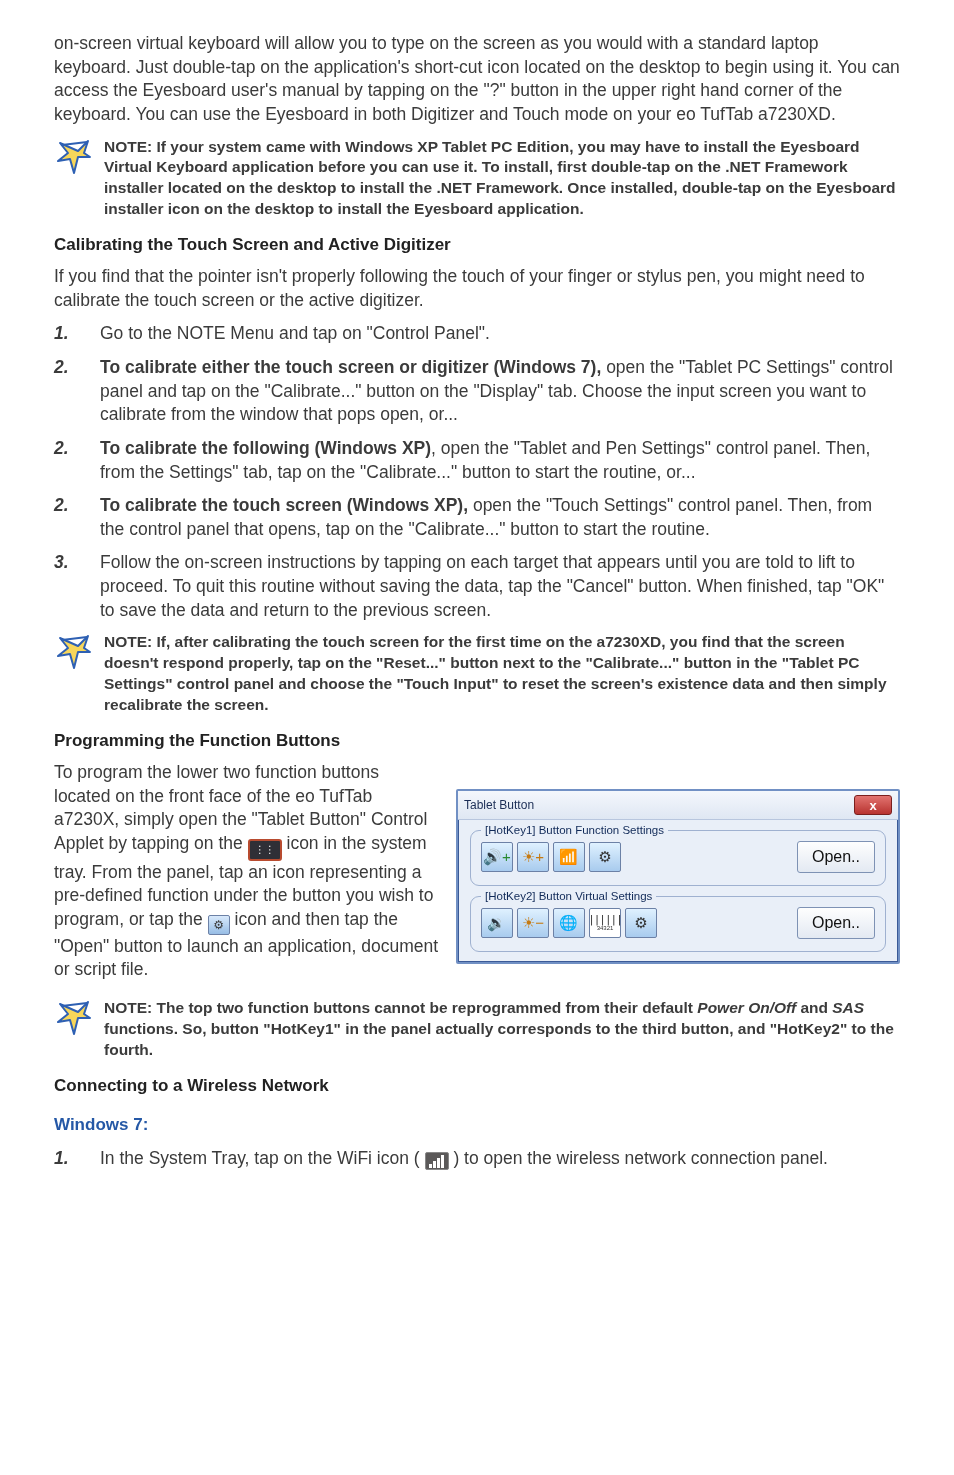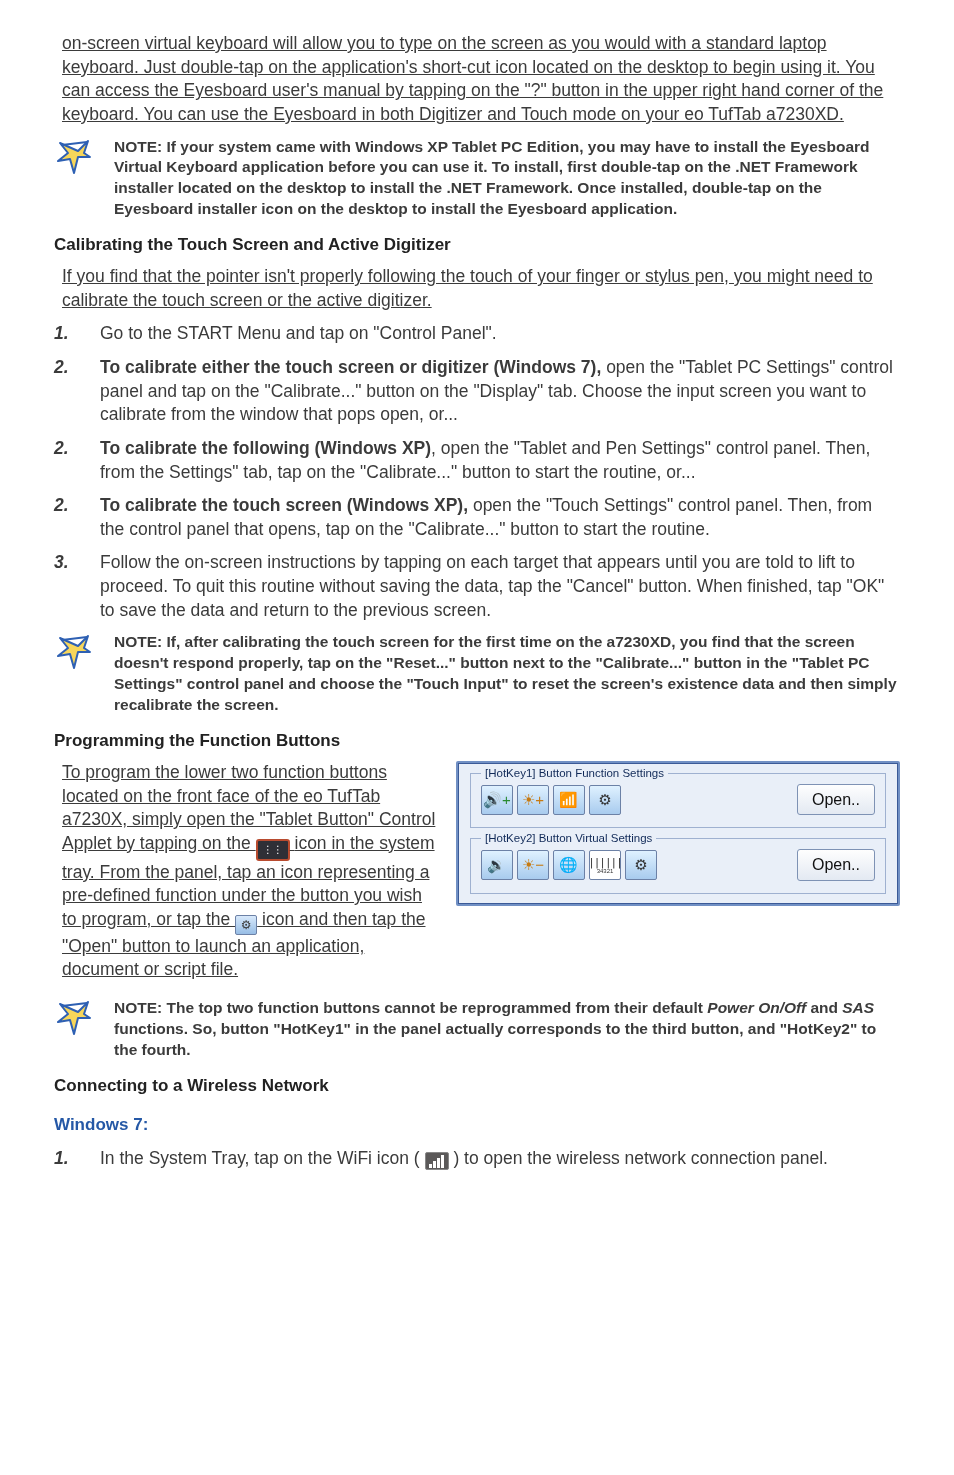--- a/index.html
+++ b/index.html
@@ -8,27 +8,26 @@
     font-family: "Segoe UI", "Myriad Pro", Arial, sans-serif;
     color: #333;
     width: 954px;
     box-sizing: border-box;
     background: #fff;
     line-height: 1.35;
   }
   .body-text {
     font-size: 17.5px;
     color: #3b3b3b;
-    margin: 0 0 10px 8px;
-    text-decoration: underline;
+    margin: 0 0 10px 0;
   }
   .note-row {
     display: flex;
     align-items: flex-start;
-    gap: 20px;
+    gap: 10px;
     margin: 6px 0 14px 0;
   }
   .note-icon {
     flex: 0 0 40px;
     height: 40px;
     display: flex;
     align-items: flex-start;
     justify-content: center;
   }
   .note-text {
@@ -59,21 +58,21 @@
   ol.steps li .num {
     font-weight: 700;
     font-style: italic;
     min-width: 24px;
   }
   ol.steps li .step-body { flex: 1; }
   .bold { font-weight: 700; }
   .two-col {
     display: flex;
     gap: 16px;
-    align-items: flex-start;
+    align-items: center;
   }
   .two-col .left { flex: 1; }
   .two-col .right { flex: 0 0 auto; }
   .tablet-panel {
     width: 440px;
     border: 2px solid #7190c4;
     background: #e9eff8;
     font-family: Tahoma, Arial, sans-serif;
     font-size: 12px;
     box-shadow: 0 0 0 1px #3b5a97 inset;
@@ -97,21 +96,21 @@
     display: flex;
     align-items: center;
     justify-content: center;
     color: #fff;
     font-weight: bold;
     font-size: 13px;
   }
   .fieldset-box {
     margin: 10px 12px;
     border: 1px solid #9fb1d0;
-    border-radius: 0;
+    border-radius: 9px;
     padding: 10px 10px 12px 10px;
     position: relative;
   }
   .fieldset-label {
     position: absolute;
     top: -8px;
     left: 10px;
     background: #e9eff8;
     padding: 0 4px;
     color: #112a58;
@@ -204,21 +203,21 @@
   </div>
   <div class="note-text">NOTE: If your system came with Windows XP Tablet PC Edition, you may have to install the Eyesboard Virtual Keyboard application before you can use it. To install, first double-tap on the .NET Framework installer located on the desktop to install the .NET Framework. Once installed, double-tap on the Eyesboard installer icon on the desktop to install the Eyesboard application.</div>
 </div>
 
 <div class="section-heading">Calibrating the Touch Screen and Active Digitizer</div>
 <p class="body-text">If you find that the pointer isn't properly following the touch of your finger or stylus pen, you might need to calibrate the touch screen or the active digitizer.</p>
 
 <ol class="steps">
   <li>
     <span class="num">1.</span>
-    <span class="step-body"><span>Go to the START Menu and tap on "Control Panel".</span></span>
+    <span class="step-body"><span>Go to the NOTE Menu and tap on "Control Panel".</span></span>
   </li>
   <li>
     <span class="num">2.</span>
     <span class="step-body"><span class="bold">To calibrate either the touch screen or digitizer (Windows 7),</span><span> open the "Tablet PC Settings" control panel and tap on the "Calibrate..." button on the "Display" tab. Choose the input screen you want to calibrate from the window that pops open, or...</span></span>
   </li>
   <li>
     <span class="num">2.</span>
     <span class="step-body"><span class="bold">To calibrate the following (Windows XP)</span><span>, open the "Tablet and Pen Settings" control panel. Then, from the Settings" tab, tap on the "Calibrate..." button to start the routine, or...</span></span>
   </li>
   <li>
@@ -248,20 +247,24 @@
     <p class="body-text">
       <span>To program the lower two function buttons located on the front face of the eo TufTab a7230X, simply open the "Tablet Button" Control Applet by tapping on the </span>
       <span class="inline-tray">⋮⋮</span>
       <span> icon in the system tray. From the panel, tap an icon representing a pre-defined function under the button you wish to program, or tap the </span>
       <span class="inline-gear">⚙</span>
       <span> icon and then tap the "Open" button to launch an application, document or script file.</span>
     </p>
   </div>
   <div class="right">
     <div class="tablet-panel">
+      <div class="tablet-titlebar">
+        <span class="tablet-title">Tablet Button</span>
+        <span class="close-btn">x</span>
+      </div>
       <div class="fieldset-box">
         <span class="fieldset-label">[HotKey1] Button Function Settings</span>
         <div class="fs-row">
           <div class="icon-strip">
             <div class="ic" style="color:#2a8a30;">🔊+</div>
             <div class="ic" style="color:#c67a12;">☀+</div>
             <div class="ic" style="color:#3a74bf;">📶</div>
             <div class="ic">⚙</div>
           </div>
           <div class="open-btn">Open..</div>

